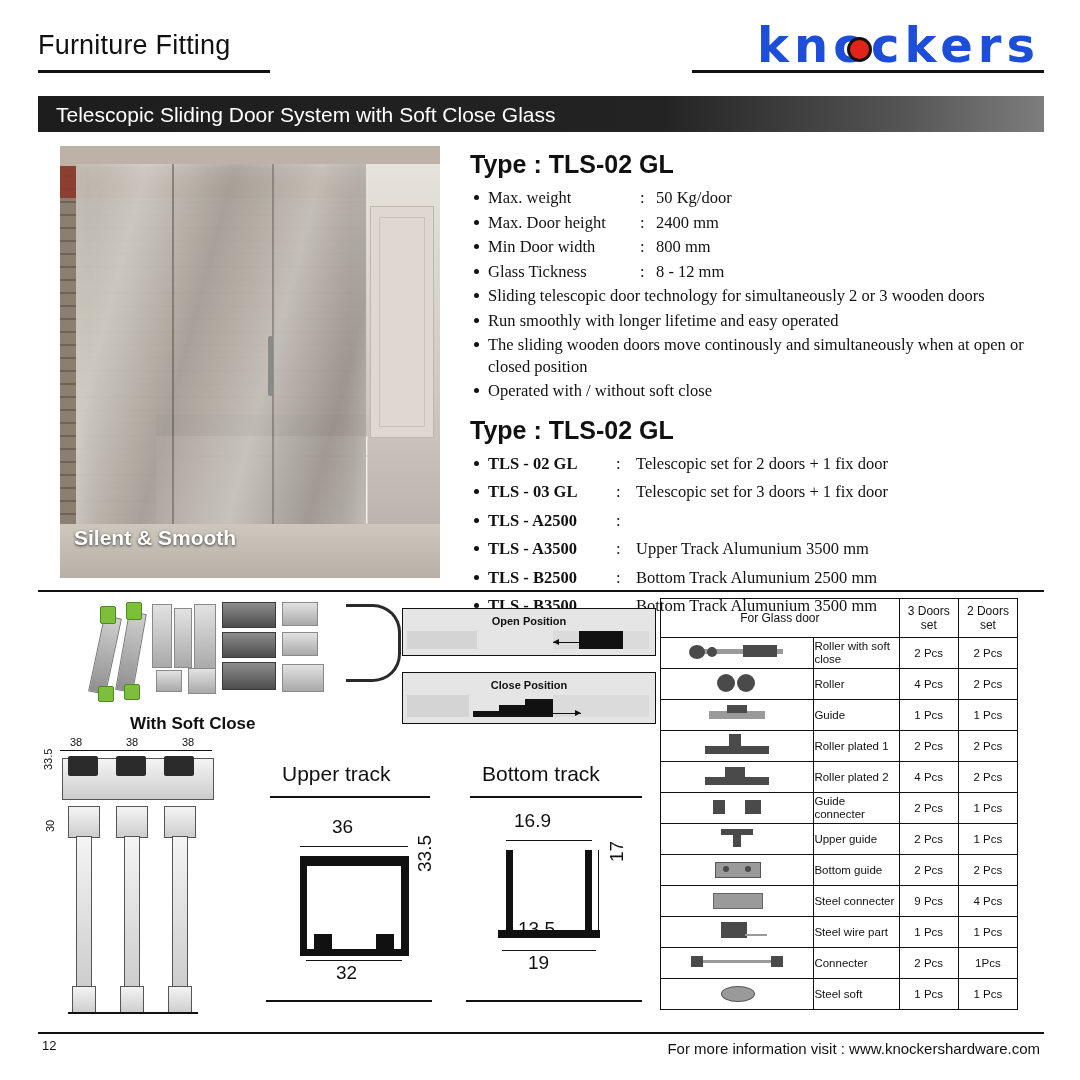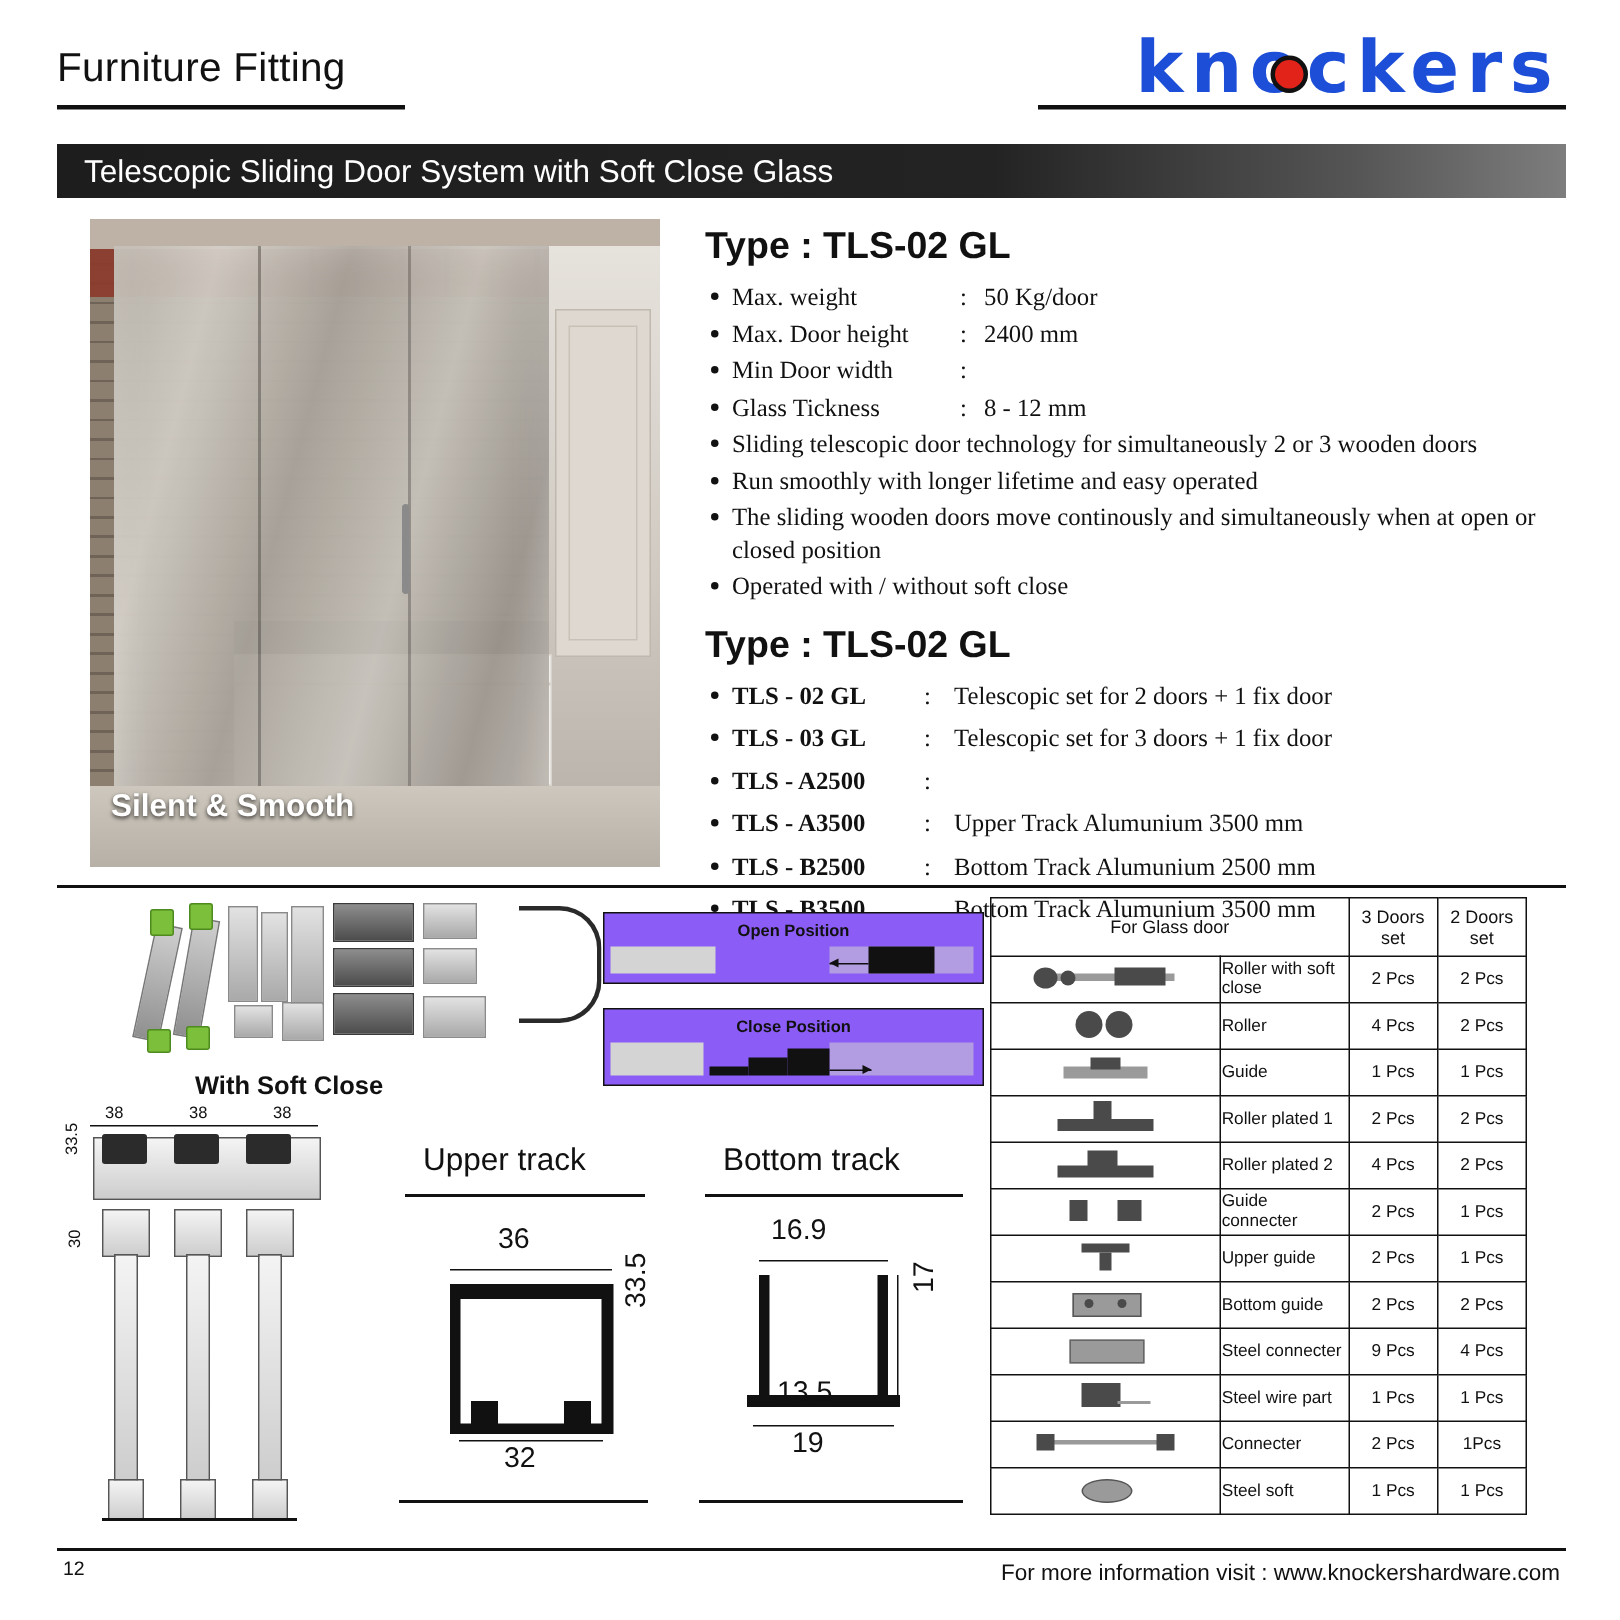--- a/index.html
+++ b/index.html
@@ -161,21 +161,21 @@
   .cable{
     position:absolute;left:250px;top:6px;width:52px;height:72px;
     border:3px solid #2a2a2a;border-left:none;border-radius:0 28px 28px 0;
   }
   .softclose-cap{
     position:absolute;left:130px;top:714px;font-size:17px;font-weight:700;color:#111;
   }
 
   
   .posbox{
-    position:absolute;border:1px solid #111;background:#8b5cf6;
+    position:absolute;border:1px solid #111;background:#e5e5e5;
   }
   .posbox .lbl{
     position:absolute;left:0;right:0;top:6px;text-align:center;font-size:11px;font-weight:700;
   }
   .grayseg{position:absolute;background:#d4d4d4;}
   .blackseg{position:absolute;background:#111;}
   .arrowL,.arrowR{position:absolute;height:1px;background:#111;}
   .arrowL:before{content:"";position:absolute;left:0;top:-3px;border-top:3px solid transparent;border-bottom:3px solid transparent;border-right:6px solid #111;}
   .arrowR:after{content:"";position:absolute;right:0;top:-3px;border-top:3px solid transparent;border-bottom:3px solid transparent;border-left:6px solid #111;}
 
@@ -262,20 +262,21 @@
         <div class="kv">
           <div class="k">Max. Door height</div>
           <div class="c">:</div>
           <div class="v">2400 mm</div>
         </div>
       </li>
       <li>
         <div class="kv">
           <div class="k">Min Door width</div>
           <div class="c">:</div>
+          <div class="v">800 mm</div>
         </div>
       </li>
       <li>
         <div class="kv">
           <div class="k">Glass Tickness</div>
           <div class="c">:</div>
           <div class="v">8 - 12 mm</div>
         </div>
       </li>
       <li>Sliding telescopic door technology for simultaneously 2 or 3 wooden doors</li>

